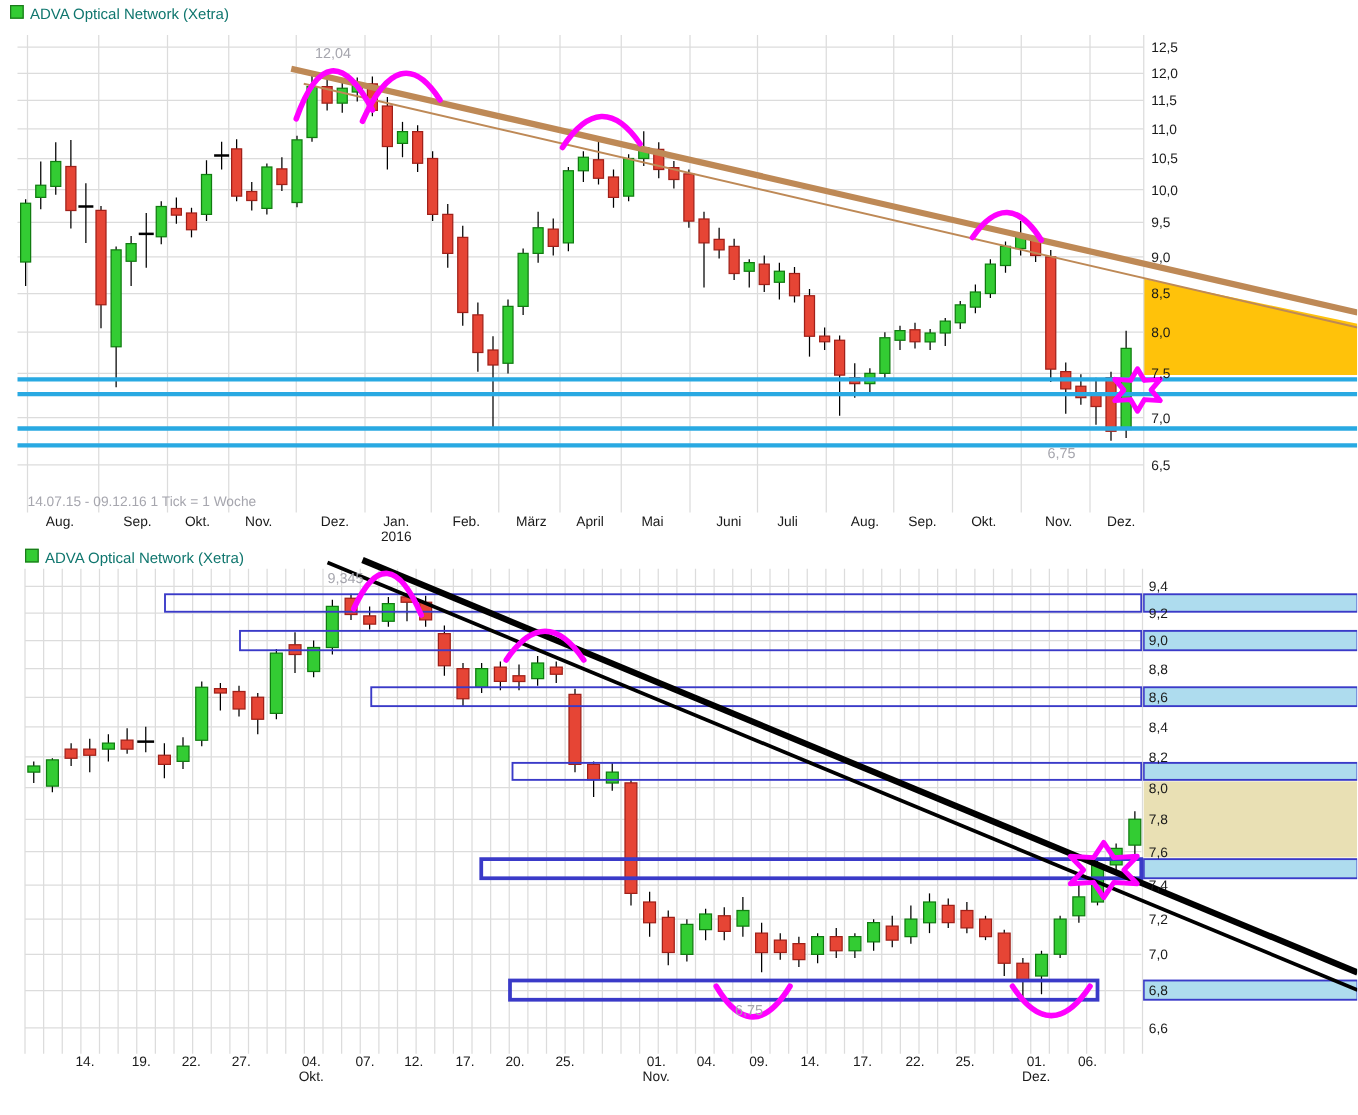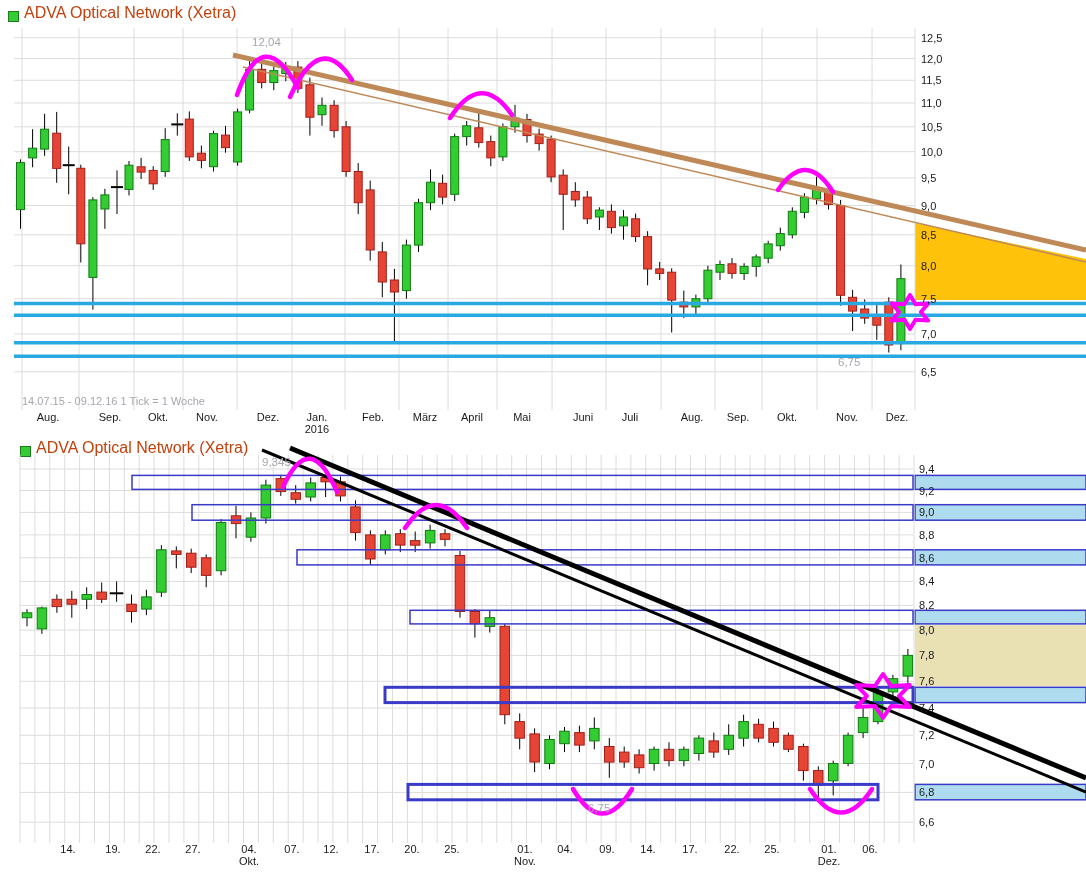--- a/index.html
+++ b/index.html
@@ -1,18 +1,18 @@
 <!DOCTYPE html>
 <html><head>
 <meta charset="utf-8">
 <style>
   html,body{margin:0;padding:0;background:#fff;}
   #stage{position:relative;width:1086px;height:892px;background:#fff;overflow:hidden;
          font-family:"Liberation Sans", sans-serif;}
-  .panel-title{position:absolute;display:flex;align-items:flex-end;gap:5px;font-size:16px;color:#c2410c;}
+  .panel-title{position:absolute;display:flex;align-items:flex-start;gap:5px;font-size:12px;color:#0f766e;}
   .legend-sq{width:9px;height:9px;background:#33cc33;border:1px solid #1c7a1c;display:inline-block;}
   svg{position:absolute;left:0;top:0;}
   text{font-family:"Liberation Sans", sans-serif;}
 </style>
 </head>
 <body>
 
 <div id="stage">
   <div class="panel-title" id="title-1" style="left: 8px; top: 4px;">
     <span class="legend-sq"></span>

